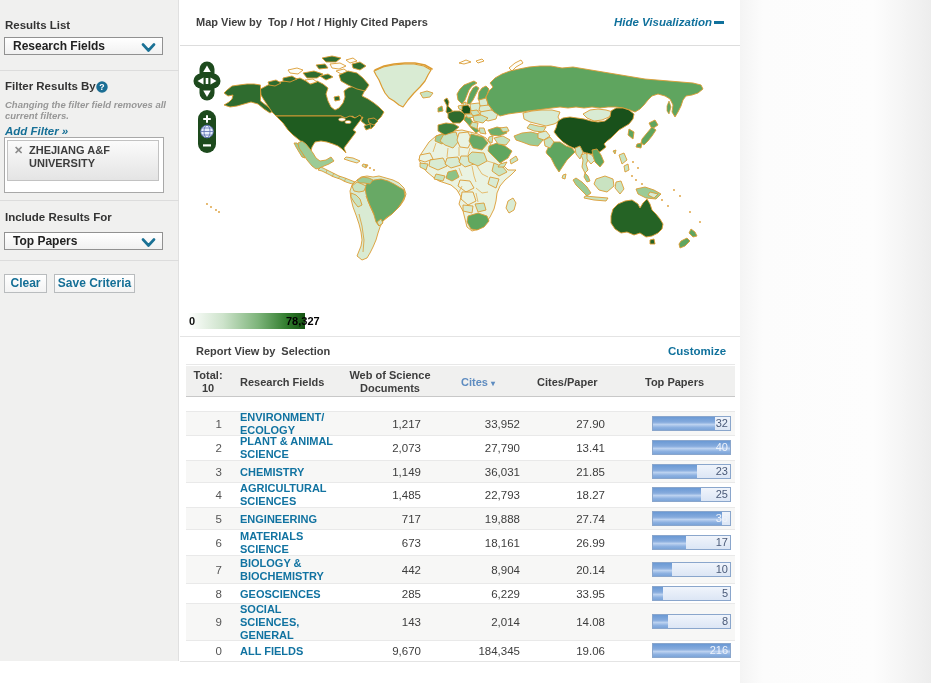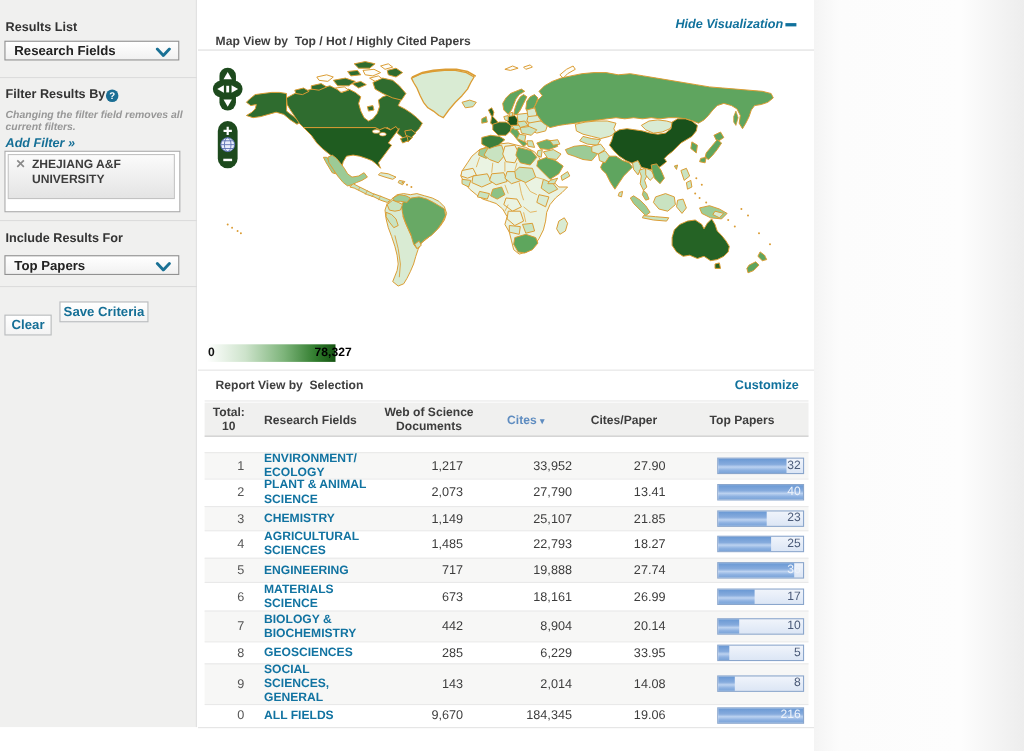--- a/index.html
+++ b/index.html
@@ -64,26 +64,26 @@
     <div id="filteritem"><span style="position:absolute;left:6px;top:3px;color:#8a8a8a;font-size:11px;">✕</span>ZHEJIANG A&amp;F UNIVERSITY</div>
   </div>
   <div class="sb-divider" style="top:200px;"></div>
   <div class="sb-label" style="top:211px;">Include Results For</div>
   <div class="dropdown" style="top:232px;">Top Papers
     <svg class="dd-arrow" viewBox="0 0 15 9">
           <path d="M2 1.5 L7.5 7.5 L13 1.5" fill="none" stroke="#1a7195" stroke-width="2.6" stroke-linecap="round" stroke-linejoin="round"></path>
         </svg>
   </div>
   <div class="sb-divider" style="top:260px;"></div>
-  <div class="btn" style="left:4px;top:274px;width:43px;margin-top:12px;">Clear</div>
+  <div class="btn" style="left:4px;top:274px;width:43px;">Clear</div>
   <div class="btn" style="left:54px;top:274px;width:81px;">Save Criteria</div>
 </div>
 
 <div id="main"></div>
-<div class="hdr" style="left:196px;top:16px;margin-top:16px;">Map View by&nbsp; Top / Hot / Highly Cited Papers</div>
+<div class="hdr" style="left:196px;top:16px;">Map View by&nbsp; Top / Hot / Highly Cited Papers</div>
 <div class="hdr teal" style="left:614px;top:16px;color:#10719c;font-size:11.5px;">Hide Visualization</div>
 <div style="position:absolute;left:714px;top:20.5px;width:10px;height:3.5px;background:#10719c;"></div>
 <div class="hline" style="left:180px;top:45px;width:560px;"></div>
 
 <svg id="map" style="position:absolute;left:180px;top:46px;" width="560" height="266" viewBox="180 46 560 266">
 <path d="M227,90 L232,86 L239,85 L247,84 L254,84 L260.5,85 L260.5,101 L267,106 L273,111 L270,113 L264,109 L258,104 L251,102 L244,104 L237,106 L230,107 L224,105 L229,102 L232,99 L233,95 L228,96 L224,93 Z" fill="#2F6C2F" stroke="#DB9C33" stroke-width="0.9" stroke-linejoin="round"></path>
 <path d="M260.5,89 L268,85 L276,83 L284,81 L292,80 L300,78 L306,81 L311,84 L317,81 L323,84 L328,88 L326,94 L328,101 L331,107 L335,110 L339,108 L343,103 L345,97 L344,91 L348,88 L354,86 L360,87 L365,90 L362,96 L368,99 L374,103 L379,107 L384,112 L381,117 L377,121 L372,119 L375,125 L371,129 L366,125 L361,121 L363,117 L357,119 L352,116 L347,119 L343,117 L341,116 L276,116 L272,112 L268,106 L264,100 L261,95 Z" fill="#2F6C2F" stroke="#DB9C33" stroke-width="0.9" stroke-linejoin="round"></path>
 <path d="M334,97 L339,96 L340,100 L335,101 Z" fill="#2F6C2F" stroke="#DB9C33" stroke-width="0.9" stroke-linejoin="round"></path>
 <path d="M368,119 L374,118 L378,121 L374,125 L369,123 Z" fill="#2F6C2F" stroke="#DB9C33" stroke-width="0.9" stroke-linejoin="round"></path>
 <path d="M364,126 L370,124 L371,128 L366,130 Z" fill="#2F6C2F" stroke="#DB9C33" stroke-width="0.9" stroke-linejoin="round"></path>
@@ -293,21 +293,21 @@
         <span class="rcpp">13.41</span>
         <span class="bar">
           <span class="fill" style="width:77px;"></span>
           <span class="bval w">40</span>
         </span>
       </div>
 <div class="row odd" style="height:22px;">
         <span class="rnum">3</span>
         <span class="rname">CHEMISTRY</span>
         <span class="rdoc">1,149</span>
-        <span class="rcit">25,107</span>
+        <span class="rcit">36,031</span>
         <span class="rcpp">21.85</span>
         <span class="bar">
           <span class="fill" style="width:44px;"></span>
           <span class="bval">23</span>
         </span>
       </div>
 <div class="row" style="height:25px;">
         <span class="rnum">4</span>
         <span class="rname">AGRICULTURAL<br>SCIENCES</span>
         <span class="rdoc">1,485</span>

